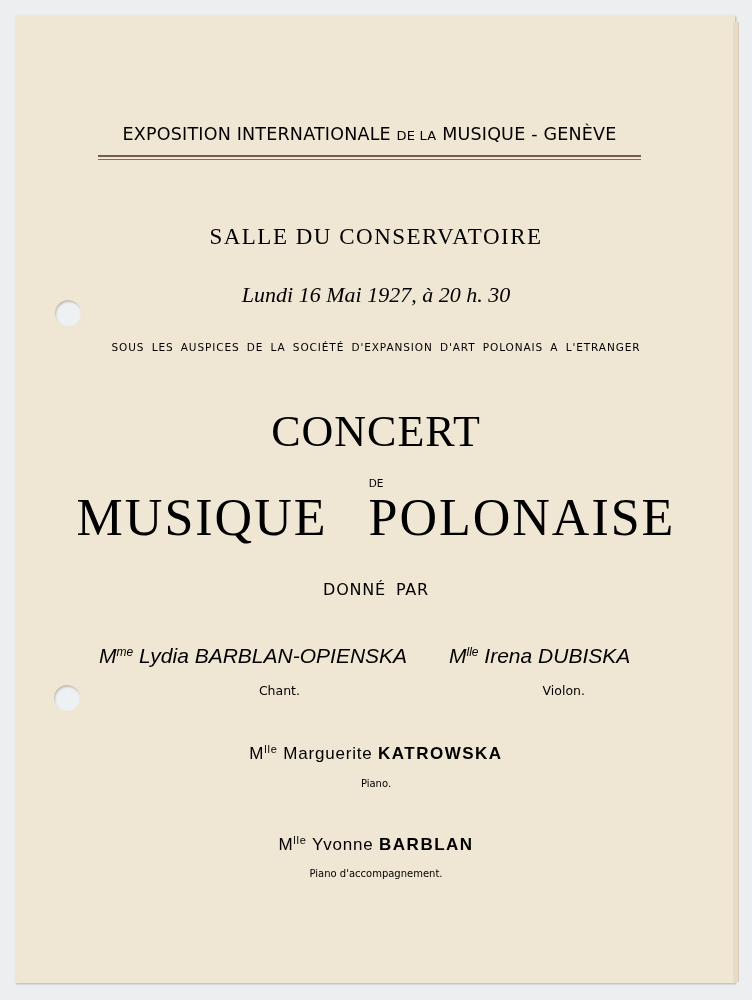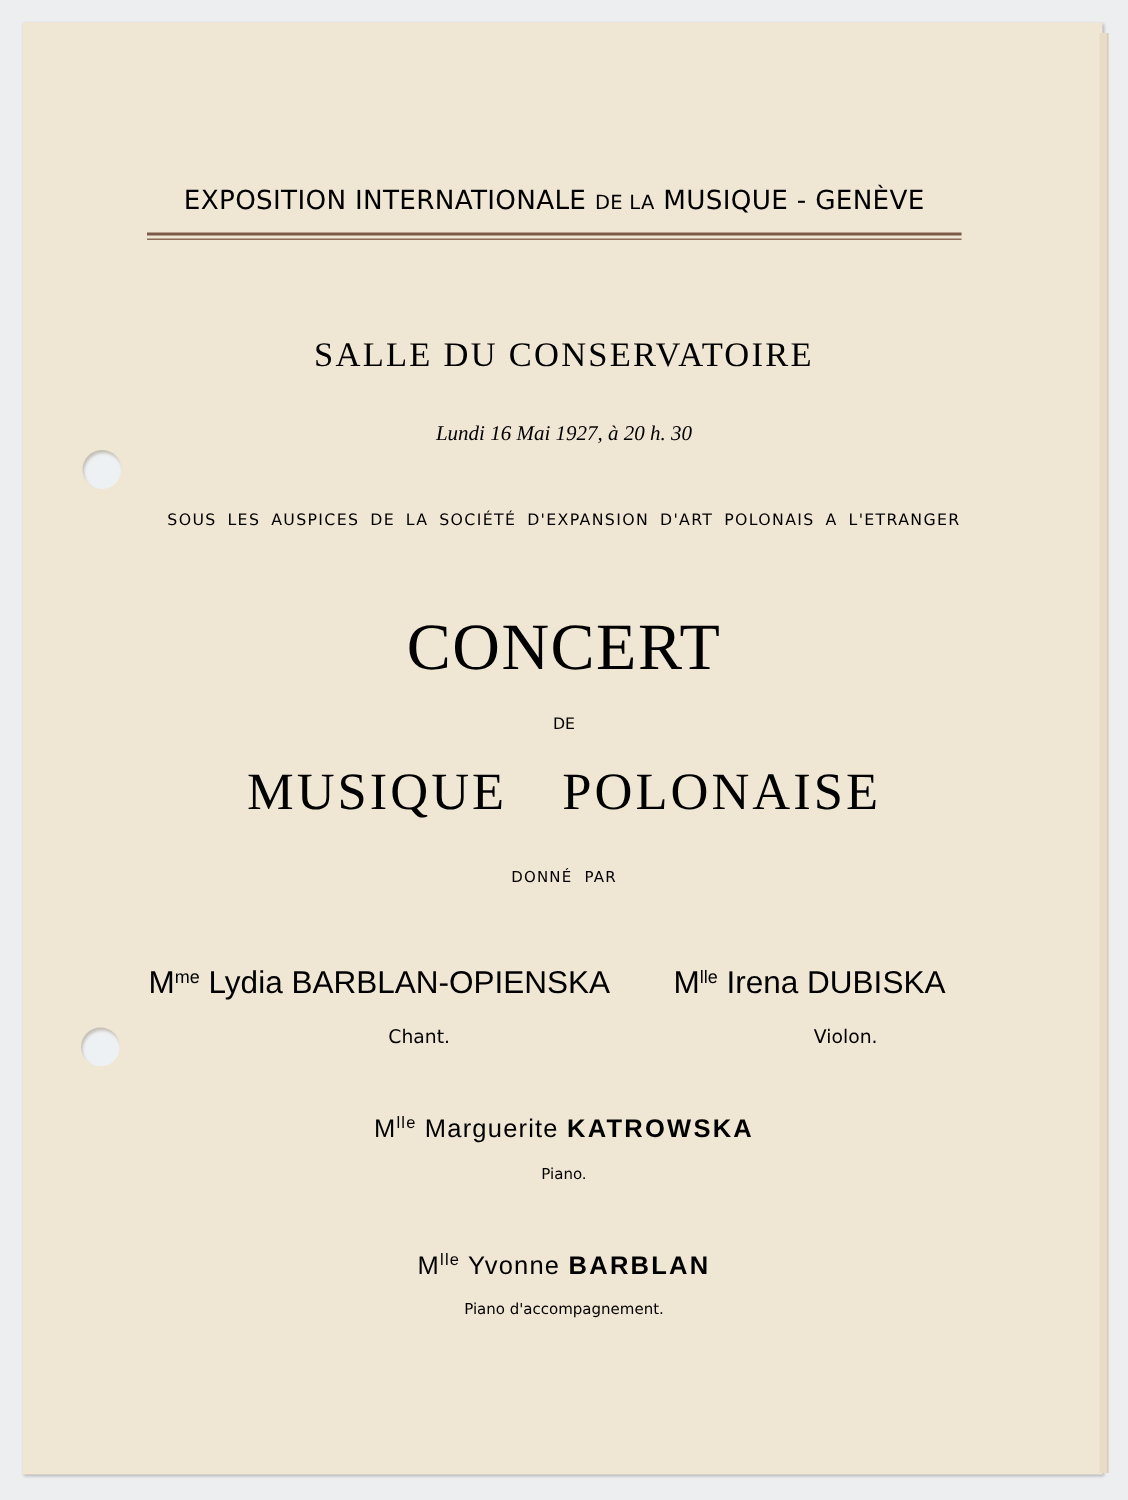--- a/index.html
+++ b/index.html
@@ -22,28 +22,28 @@
   .serif { font-family:Liberation Serif, serif; }
   .center { position:absolute; left:0; width:752px; text-align:center; }
   .header {
     position:absolute; top:124px; left:97px; width:545px; text-align:center;
     font-size:17.5px; letter-spacing:0.2px; white-space:nowrap;
   }
   .header .small { font-size:13px; }
   .rule1 { position:absolute; left:98px; top:155px; width:543px; height:2px; background:#7a5a48; }
   .rule2 { position:absolute; left:98px; top:159px; width:543px; height:1px; background:#8a6a58; }
   .salle { top:224px; font-size:23px; letter-spacing:1.5px; }
-  .date { top:282px; font-size:14px; font-style:italic; }
+  .date { top:282px; font-size:22px; font-style:italic; }
   .auspices { top:341px; font-size:10.5px; letter-spacing:0.9px; word-spacing:3px; }
   .concert { top:406px; font-size:44px; letter-spacing:1px; }
   .de { top:477px; font-size:10.5px; }
-  .musique { top:508px; font-size:35px; letter-spacing:2px; word-spacing:26px; }
-  .donne { top:580px; font-size:10px; letter-spacing:0.8px; word-spacing:4px; }
+  .musique { top:488px; font-size:52px; letter-spacing:2px; word-spacing:26px; }
+  .donne { top:580px; font-size:16px; letter-spacing:0.8px; word-spacing:4px; }
   .perf {
-    position:absolute; font-family:"Liberation Sans", sans-serif; font-size:21px; white-space:nowrap;
+    position:absolute; font-family:"Liberation Sans", sans-serif; font-size:21px; white-space:nowrap;font-style:italic;
   }
   .perf sup { font-size:12px; vertical-align:7px; }
   .role { position:absolute; font-family:"DejaVu Sans", sans-serif; font-size:12.5px; text-align:right; }
   .p3 { font-family:Liberation Sans, sans-serif; font-size:17px; letter-spacing:0.8px; }
   .p3 b { font-weight:bold; letter-spacing:1.5px; }
   .p3 sup { font-size:11px; vertical-align:6px; }
   .small-role { font-size:10px; }
 </style>
 </head>
 <body>

